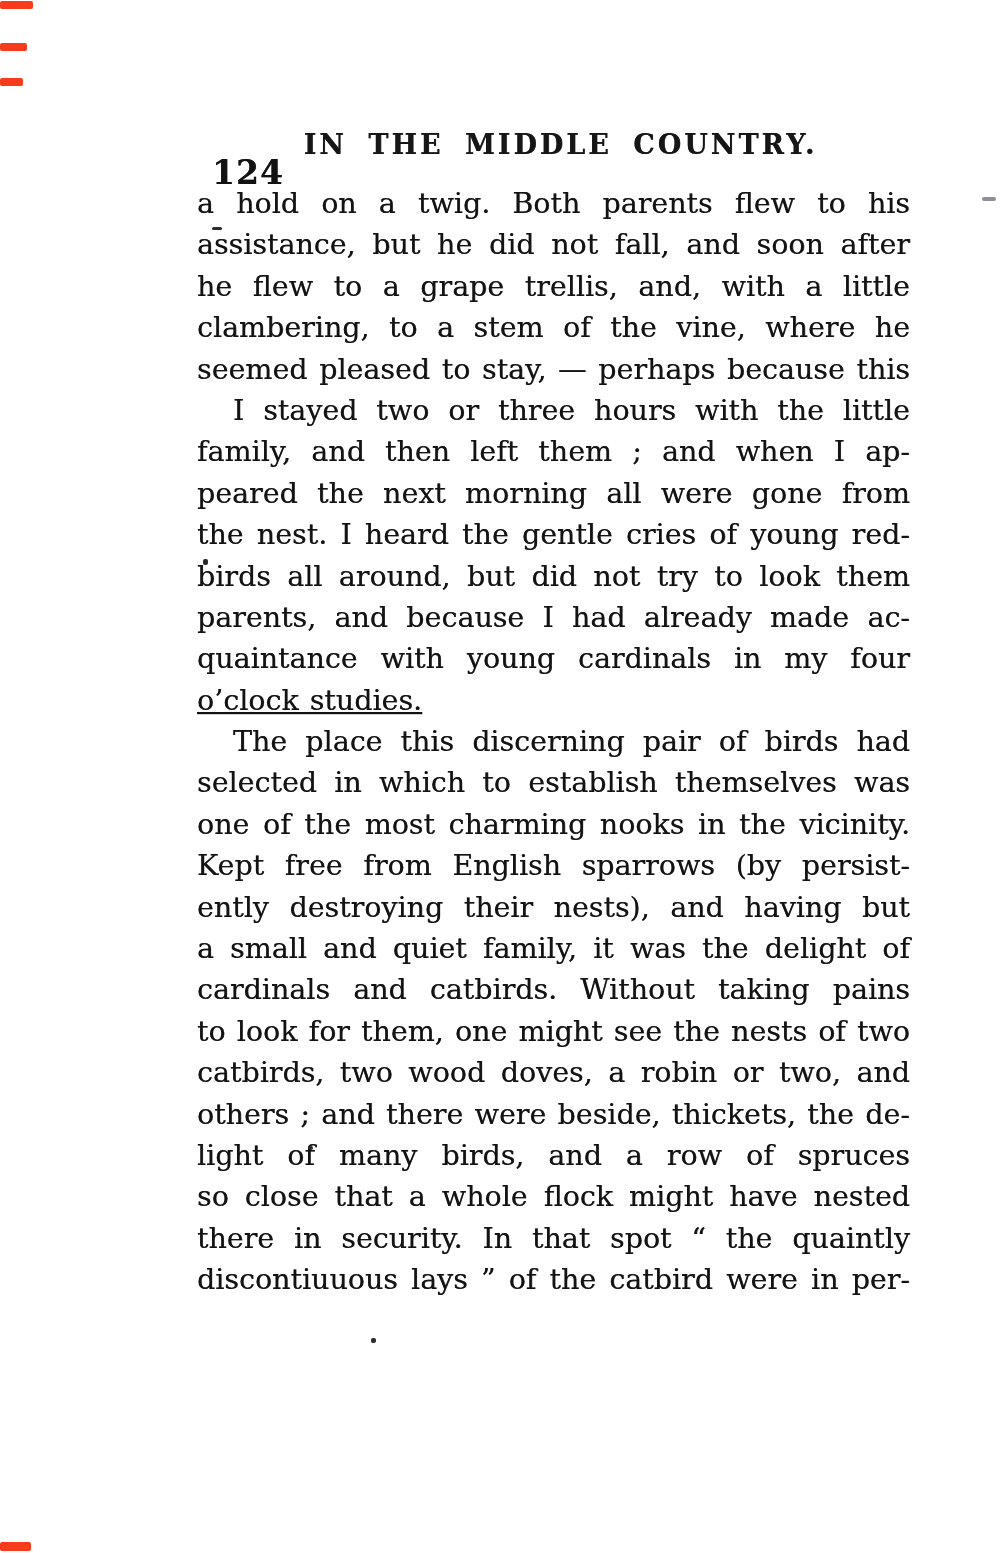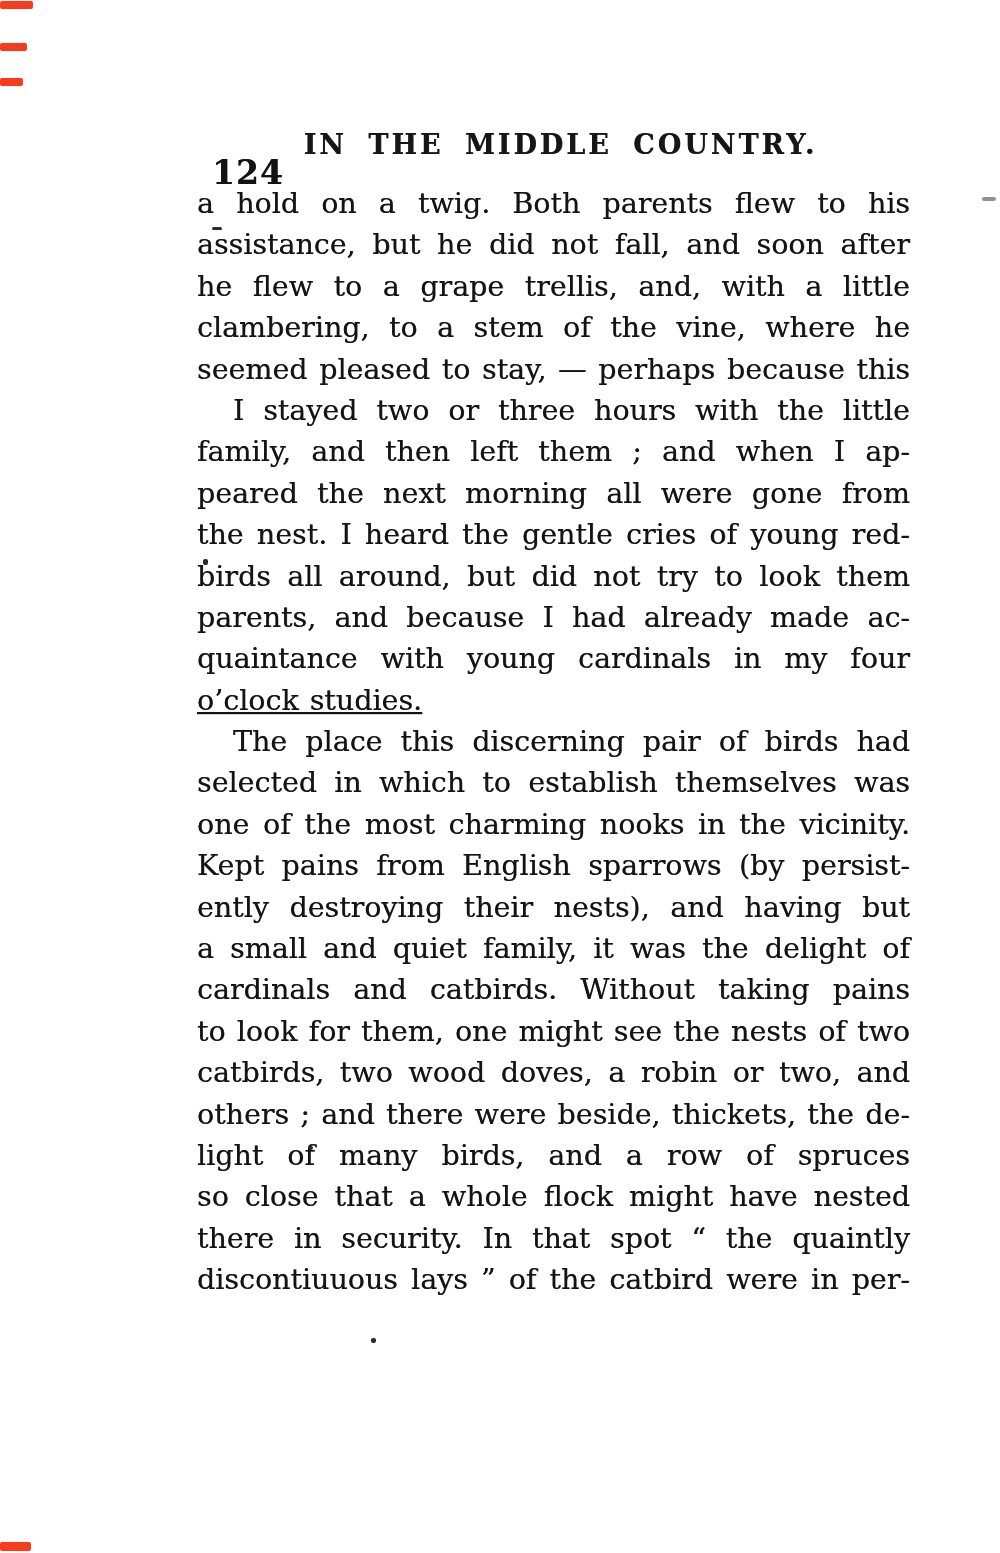--- a/index.html
+++ b/index.html
@@ -101,21 +101,21 @@
       <div class="line">family, and then left them ; and when I ap-</div>
       <div class="line">peared the next morning all were gone from</div>
       <div class="line">the nest.  I heard the gentle cries of young red-</div>
       <div class="line">birds all around, but did not try to look them</div>
       <div class="line">parents, and because I had already made ac-</div>
       <div class="line">quaintance with young cardinals in my four</div>
       <div class="line short">o’clock studies.</div>
       <div class="line indent">The place this discerning pair of birds had</div>
       <div class="line">selected in which to establish themselves was</div>
       <div class="line">one of the most charming nooks in the vicinity.</div>
-      <div class="line">Kept pains from English sparrows (by persist-</div>
+      <div class="line">Kept free from English sparrows (by persist-</div>
       <div class="line">ently destroying their nests), and having but</div>
       <div class="line">a small and quiet family, it was the delight of</div>
       <div class="line">cardinals and catbirds.  Without taking pains</div>
       <div class="line">to look for them, one might see the nests of two</div>
       <div class="line">catbirds, two wood doves, a robin or two, and</div>
       <div class="line">others ; and there were beside, thickets, the de-</div>
       <div class="line">light of many birds, and a row of spruces</div>
       <div class="line">so close that a whole flock might have nested</div>
       <div class="line">there in security.  In that spot “ the quaintly</div>
       <div class="line">discontiuuous lays ” of the catbird were in per-</div>

